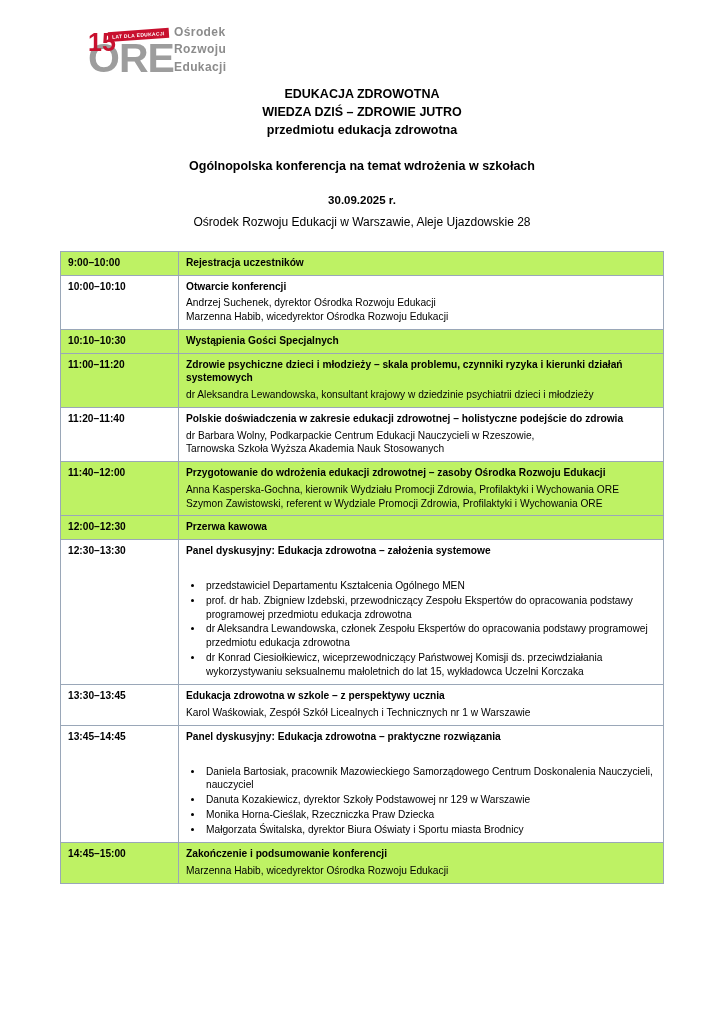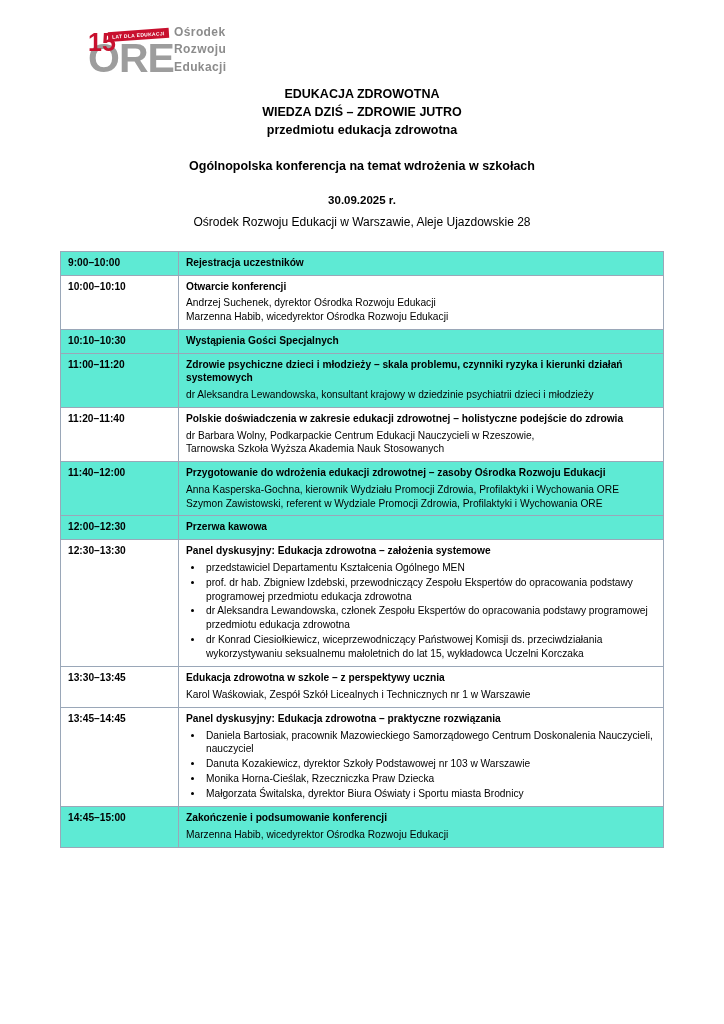--- a/index.html
+++ b/index.html
@@ -120,36 +120,36 @@
     line-height: 1.35;
   }
   td.time {
     width: 104px;
     font-weight: bold;
     font-size: 10.2px;
     vertical-align: middle;
     padding-left: 9px;
   }
   tr.shaded td {
-    background: #5eead4;
+    background: #bef264;
     margin-left: 16px;
   }
   .hd {
     font-weight: bold;
     display: block;
   }
   .dt {
     display: block;
     margin-top: 3px;
   }
   .dt-tight {
     display: block;
   }
   ul.bul {
-    margin: 3px 0 1px 0;
+    margin: 21px 0 1px 0;
     padding-left: 18px;
   }
   ul.bul li {
     margin: 0 0 1px 0;
     padding-left: 2px;
     line-height: 1.35;
   }
 </style>
 </head>
 <body>
@@ -247,21 +247,21 @@
             <span class="hd">Edukacja zdrowotna w szkole – z perspektywy ucznia</span>
             <span class="dt">Karol Waśkowiak, Zespół Szkół Licealnych i Technicznych nr 1 w Warszawie</span>
           </td>
         </tr>
         <tr>
           <td class="time">13:45–14:45</td>
           <td>
             <span class="hd">Panel dyskusyjny: Edukacja zdrowotna – praktyczne rozwiązania</span>
             <ul class="bul">
               <li>Daniela Bartosiak, pracownik Mazowieckiego Samorządowego Centrum Doskonalenia Nauczycieli, nauczyciel</li>
-              <li>Danuta Kozakiewicz, dyrektor Szkoły Podstawowej nr 103 w Warszawie</li>
+              <li>Danuta Kozakiewicz, dyrektor Szkoły Podstawowej nr 129 w Warszawie</li>
               <li>Monika Horna-Cieślak, Rzeczniczka Praw Dziecka</li>
               <li>Małgorzata Świtalska, dyrektor Biura Oświaty i Sportu miasta Brodnicy</li>
             </ul>
           </td>
         </tr>
         <tr class="shaded">
           <td class="time">14:45–15:00</td>
           <td>
             <span class="hd">Zakończenie i podsumowanie konferencji</span>
             <span class="dt">Marzenna Habib, wicedyrektor Ośrodka Rozwoju Edukacji</span>

